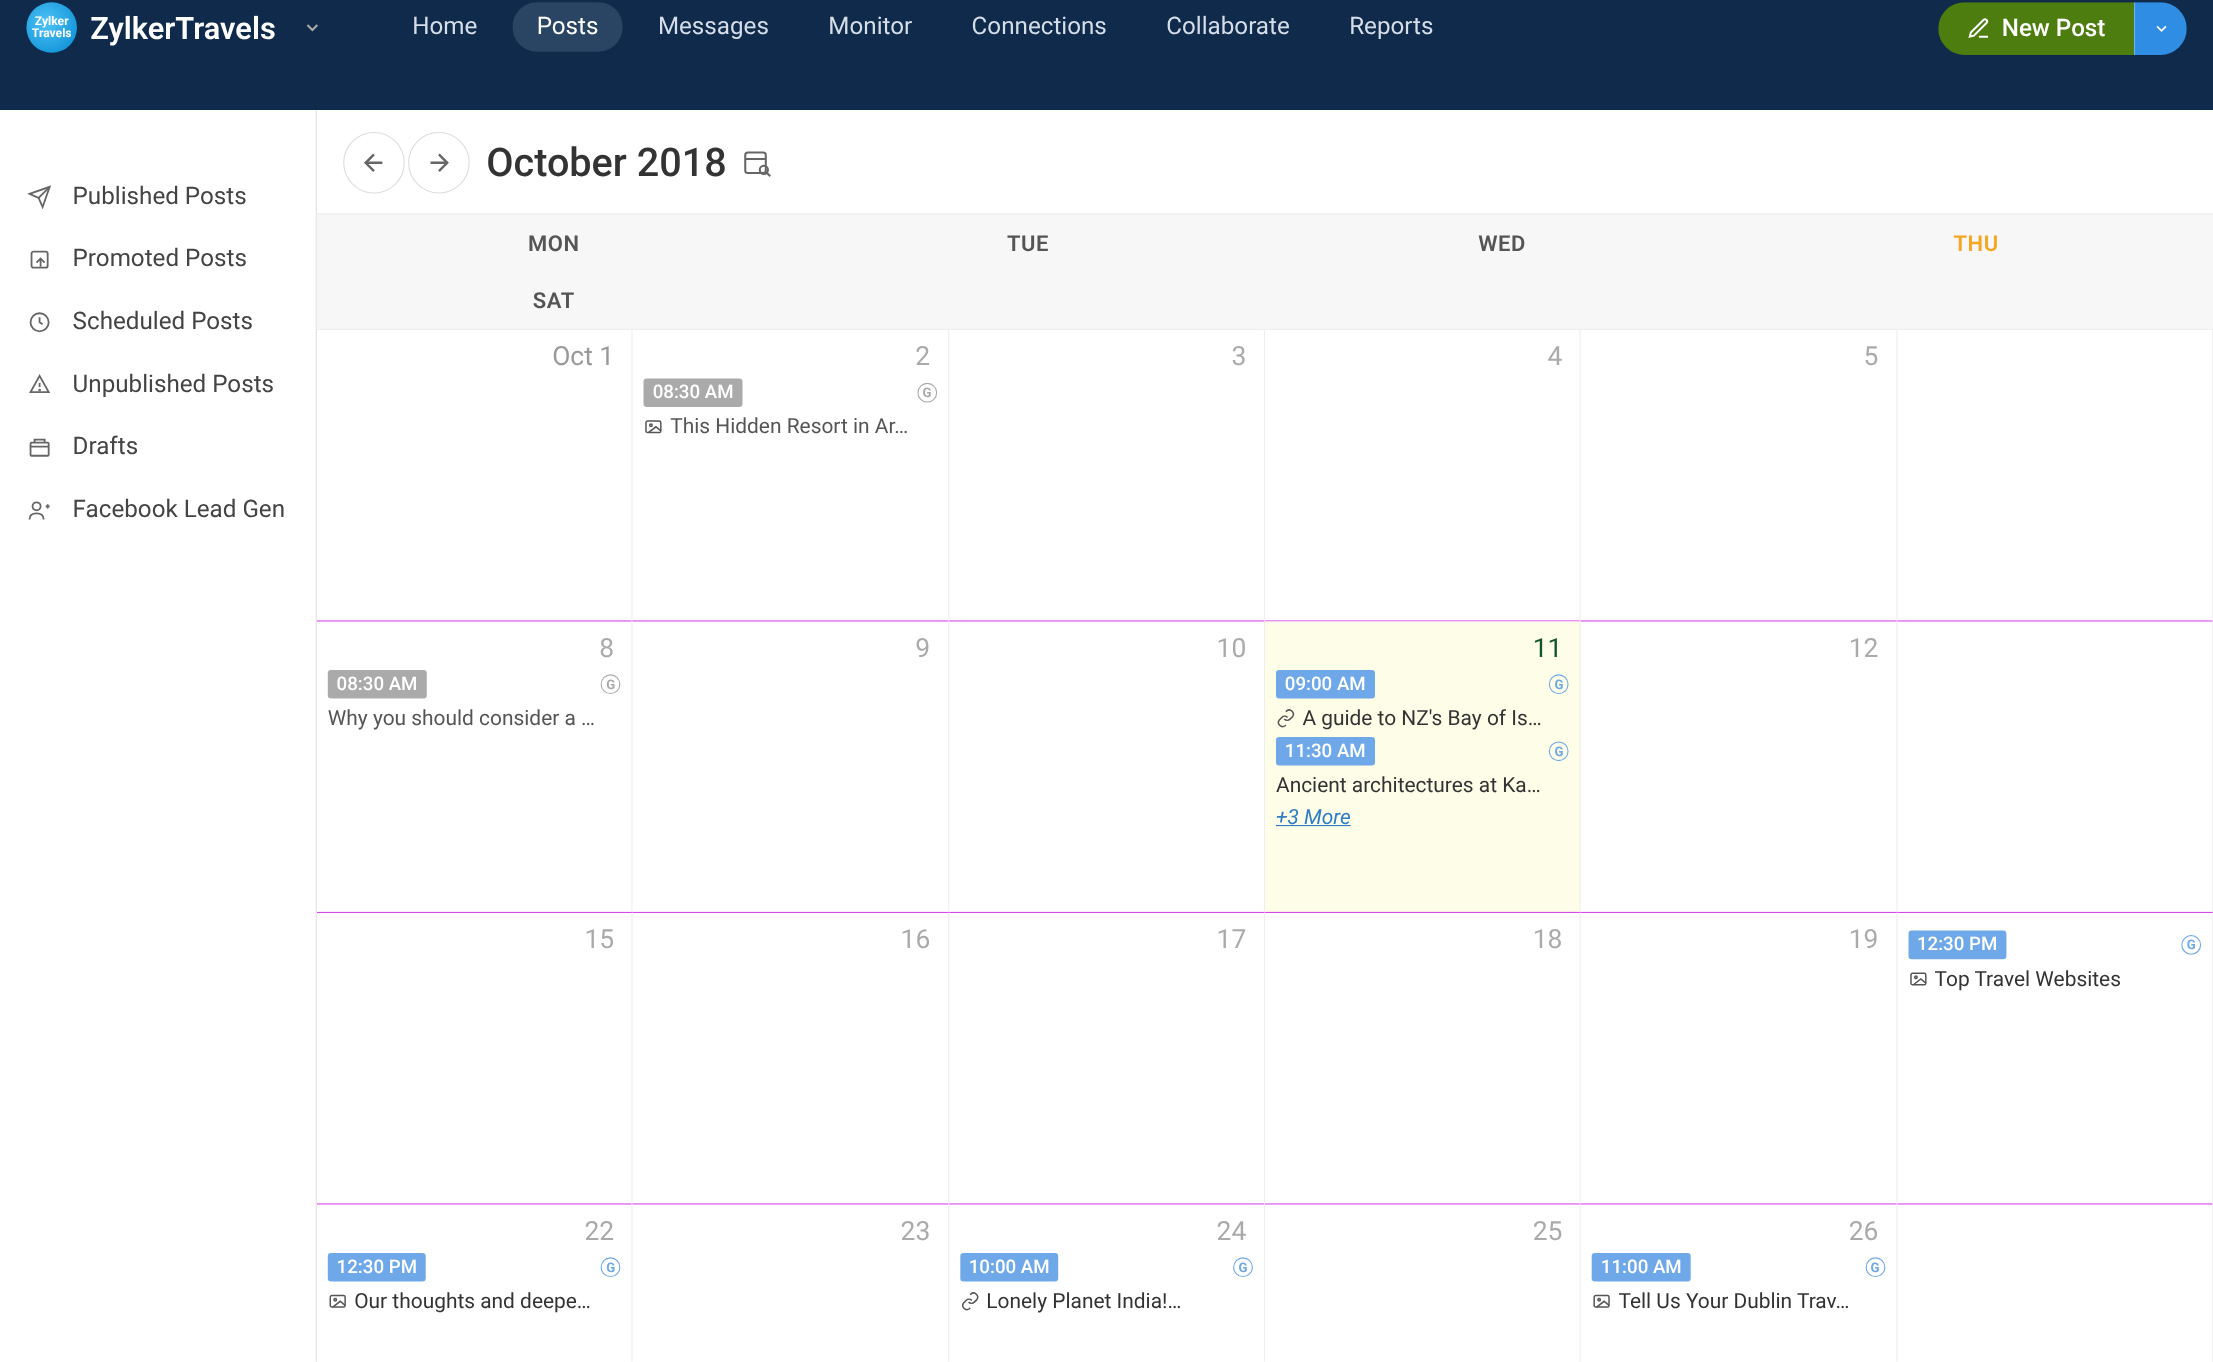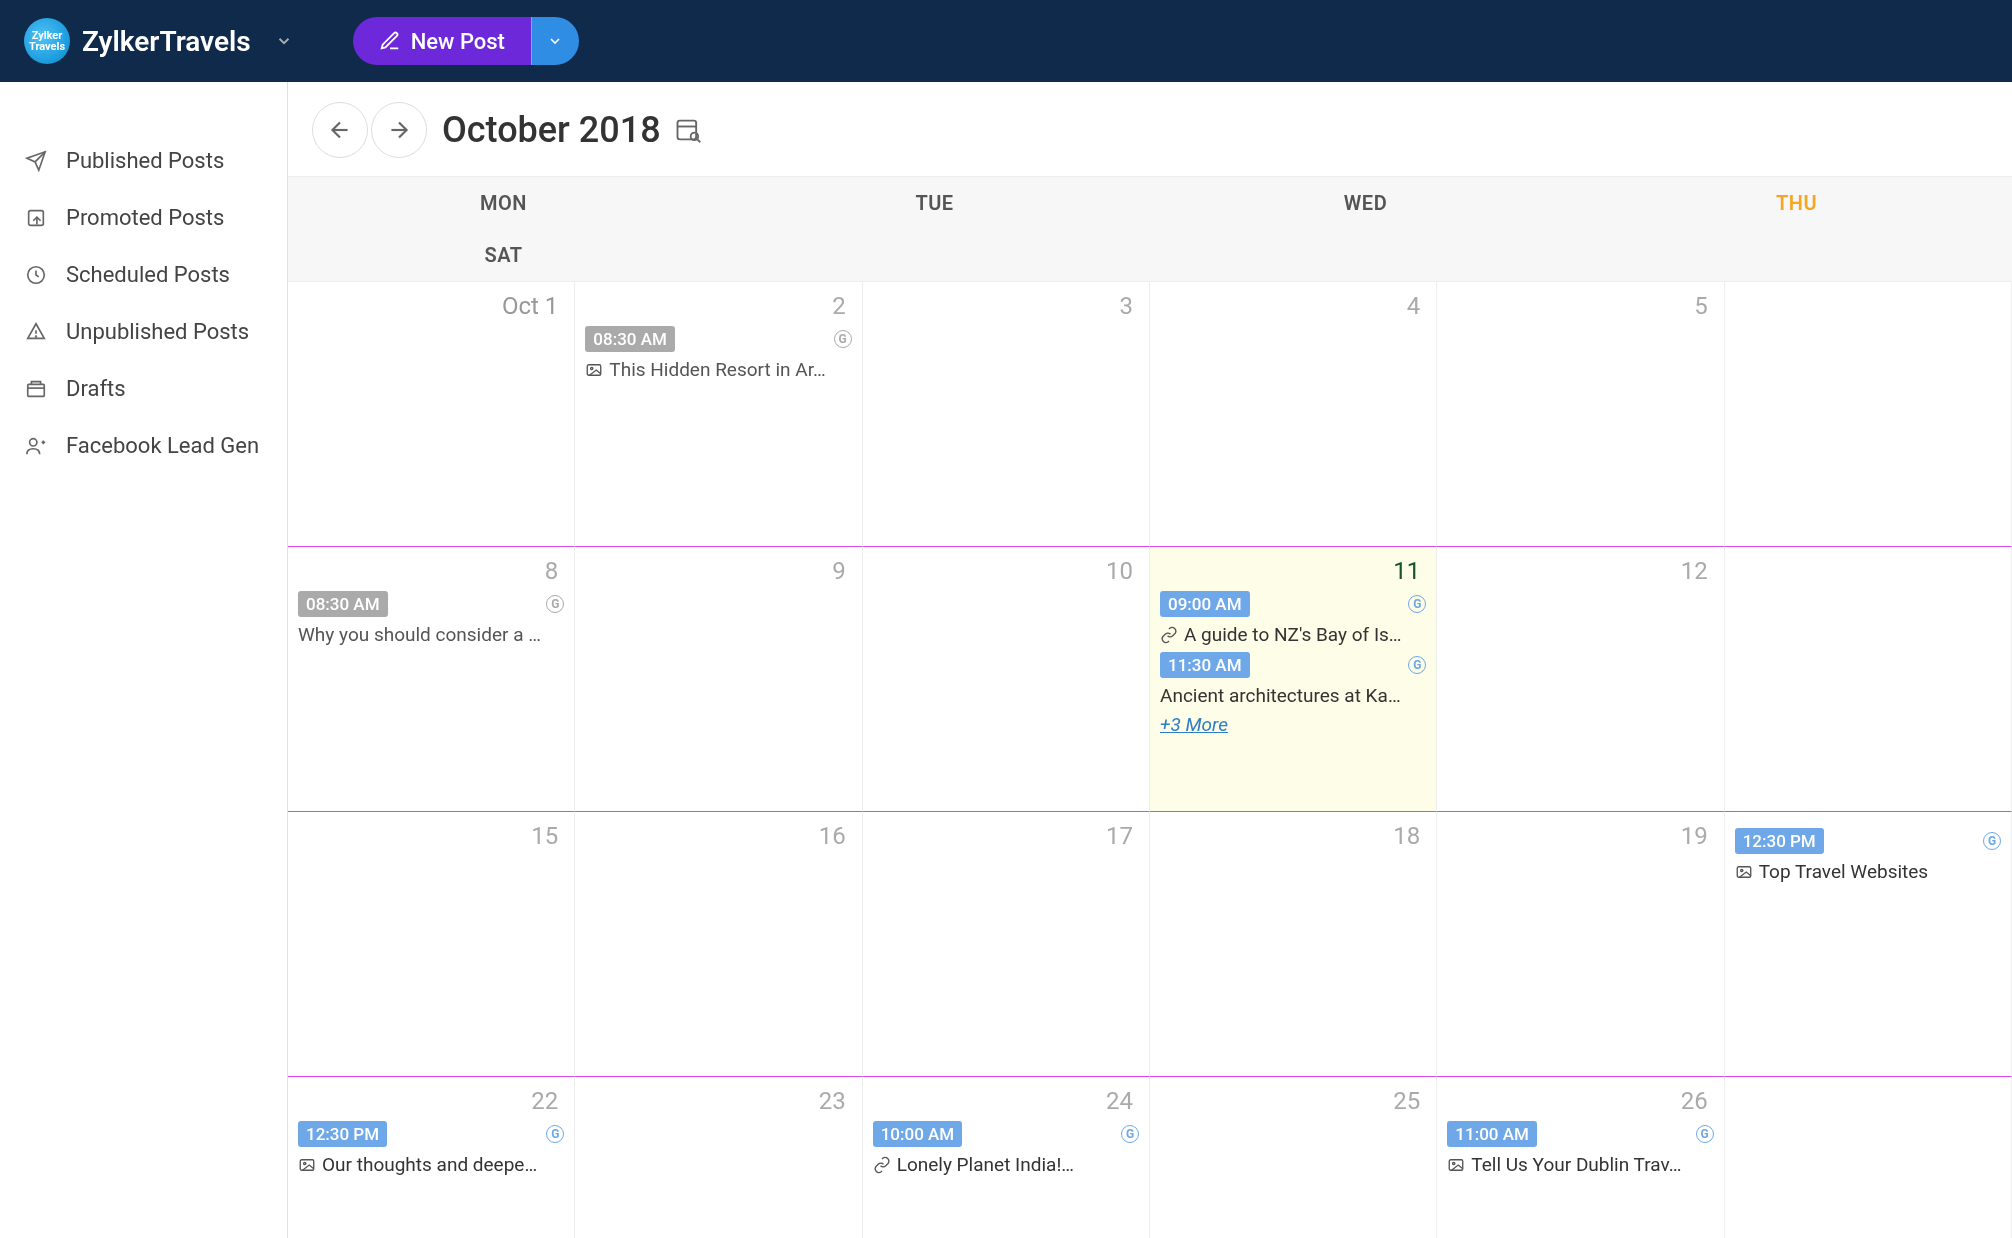--- a/index.html
+++ b/index.html
@@ -8,23 +8,23 @@
     background: #fff;
     color: #333;
     width: 2012px;
     height: 1238px;
     overflow: hidden;
   }
 
   
   .topnav {
     background: #0f2a4a;
-    height: 82px;
-    display: flex;
-    align-items: center;
+    height: 100px;
+    display: flex;
+    align-items: flex-start;
     padding: 2px 24px;
     color: #fff;
   }
   .brand {
     display: flex;
     align-items: center;
     gap: 12px;
     font-size: 28px;
     font-weight: 600;
     margin-right: 60px;
@@ -53,21 +53,21 @@
   }
 
   .newpost-wrap {
     display: flex;
     align-items: stretch;
     border-radius: 26px;
     overflow: hidden;
     height: 48px;
   }
   .newpost {
-    background: #6d28d9;
+    background: #4d7c0f;
     color: #fff;
     display: flex;
     align-items: center;
     gap: 10px;
     padding: 0 26px;
     font-size: 22px;
     font-weight: 500;
     cursor: pointer;
   }
   .newpost-drop {
@@ -241,20 +241,29 @@
 <div class="topnav">
   <div class="brand">
     <div class="brand-logo">Zylker<br>Travels</div>
     <span>ZylkerTravels</span>
     <span class="chev">
       <svg width="18" height="18" viewBox="0 0 24 24" fill="none" stroke="currentColor" stroke-width="2.5">
           <polyline points="6 9 12 15 18 9"></polyline>
         </svg>
     </span>
   </div>
+  <div class="navlinks" id="navlinks">
+      <div class="navlink">Home</div>
+      <div class="navlink active">Posts</div>
+      <div class="navlink">Messages</div>
+      <div class="navlink">Monitor</div>
+      <div class="navlink">Connections</div>
+      <div class="navlink">Collaborate</div>
+      <div class="navlink">Reports</div>
+    </div>
   <div class="newpost-wrap">
     <div class="newpost">
       <span>
         <svg width="22" height="22" viewBox="0 0 24 24" fill="none" stroke="currentColor" stroke-width="2">
             <path d="M12 20h9"></path>
             <path d="M16.5 3.5a2.1 2.1 0 013 3L7 19l-4 1 1-4z"></path>
           </svg>
       </span>
       <span>New Post</span>
     </div>

